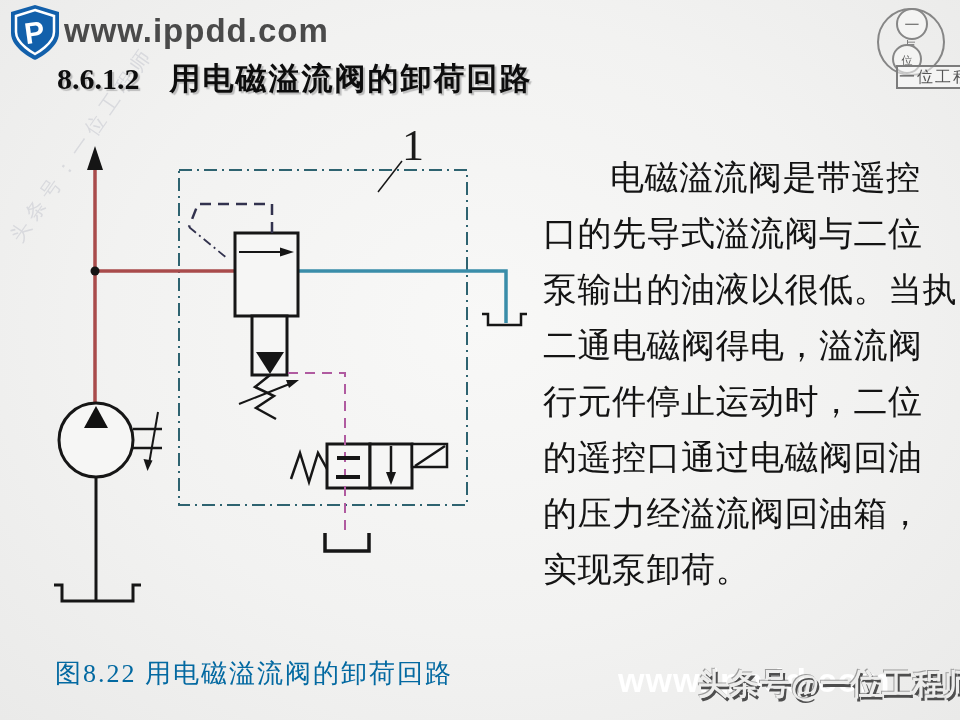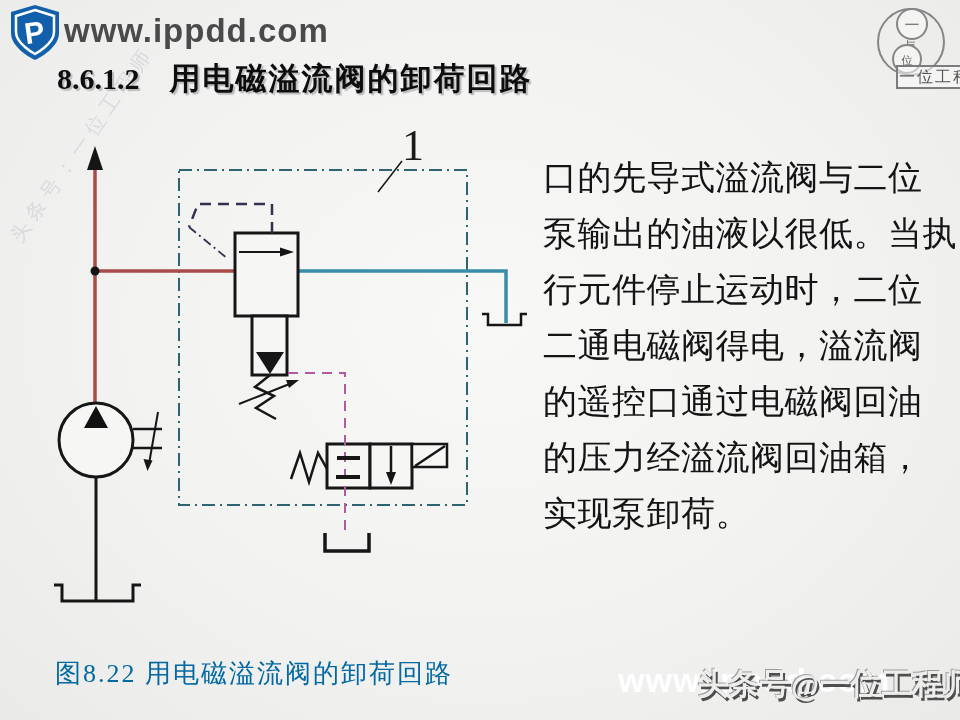--- a/index.html
+++ b/index.html
@@ -166,24 +166,25 @@
   </g>
 
   <g>
     <path d="M54 585 L62 585 L62 601 L133 601 L133 585 L141 585" fill="none" stroke="#161616" stroke-width="3"></path>
   </g>
 </svg>
 
 <div class="abs comp-label">1</div>
 
 <div class="abs para cjk">
+  <div class="pline indent">电磁溢流阀是带遥控</div>
   <div class="pline">口的先导式溢流阀与二位</div>
   <div class="pline">泵输出的油液以很低。当执</div>
+  <div class="pline">二通电磁阀得电，溢流阀</div>
   <div class="pline">行元件停止运动时，二位</div>
-  <div class="pline">二通电磁阀得电，溢流阀</div>
   <div class="pline">的遥控口通过电磁阀回油</div>
   <div class="pline">的压力经溢流阀回油箱，</div>
   <div class="pline">实现泵卸荷。</div>
 </div>
 
 <div class="abs caption cjk">图8.22 用电磁溢流阀的卸荷回路</div>
 
 <div class="abs wm-site sans">www.ippdd.com</div>
 <div class="abs wm-handle cjk">头条号@一位工程师</div>
 

